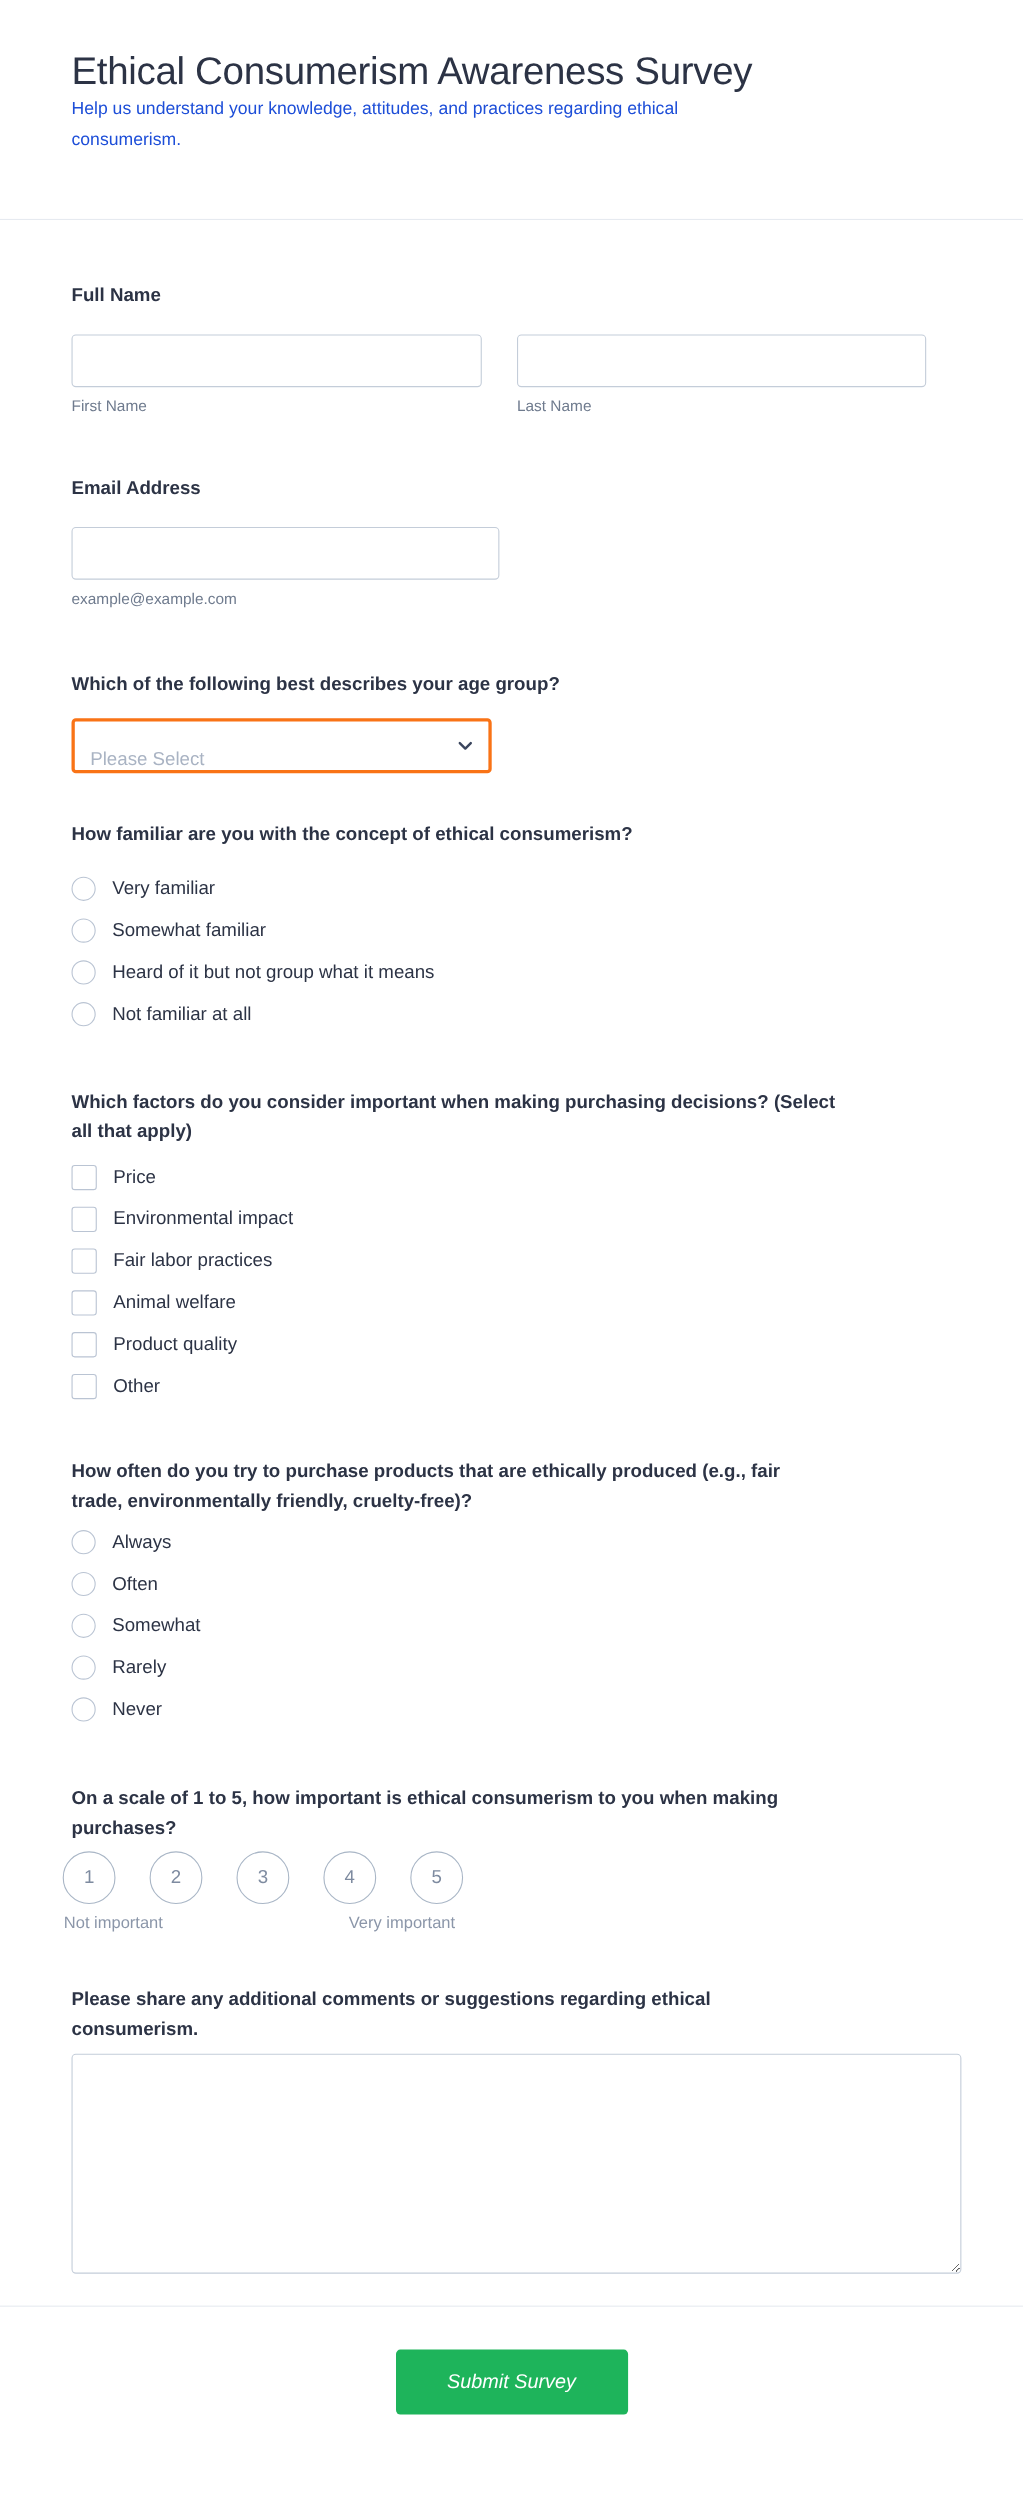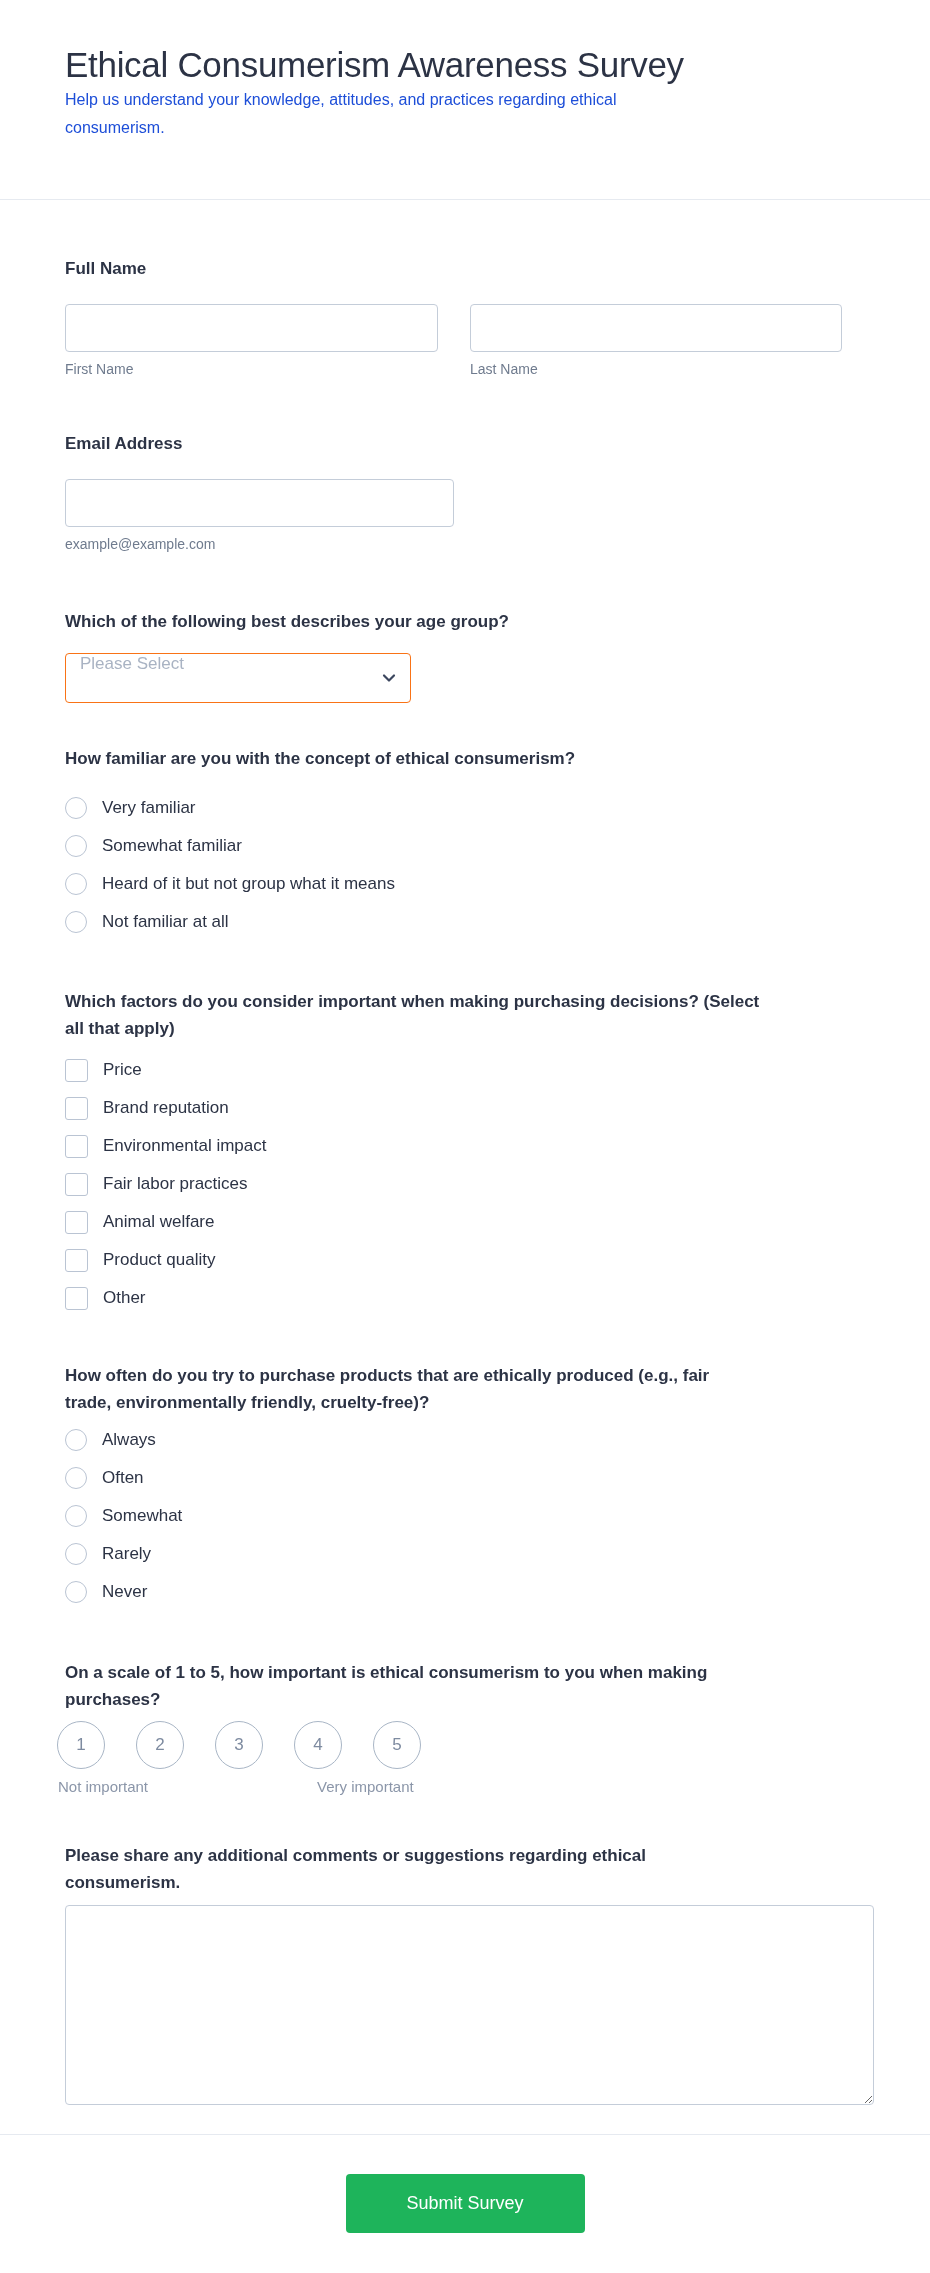--- a/index.html
+++ b/index.html
@@ -72,27 +72,27 @@
   .sub-label {
     margin-top: 9px;
     font-size: 14px;
     color: #6f7b8e;
     line-height: 17px;
   }
 
   
   .select-box {
     position: relative;
-    width: 346px;
+    width: 382px;
     height: 50px;
-    border: 1px solid #f97316;
+    border: 3px solid #f97316;
     border-radius: 4px;
     background: #fff;
     display: flex;
-    align-items: flex-start;
+    align-items: flex-end;
     padding: 0 40px 0 14px;
     cursor: pointer;
   }
   .select-placeholder {
     font-size: 17px;
     color: #a9b3c3;
   }
   .select-chevron {
     position: absolute;
     right: 12px;
@@ -186,30 +186,31 @@
   .footer-divider {
     margin-top: 29px;
     border-top: 1px solid #e6eaf0;
   }
   .submit-section {
     padding: 39px 0 50px 0;
     display: flex;
     justify-content: center;
   }
   .submit-btn {
-    width: 239px;
+    width: 211px;
     height: 59px;
     border: none;
     border-radius: 4px;
     background: #1eb45b;
     color: #ffffff;
     font-family: inherit;
     font-size: 18px;
     font-weight: 500;
     cursor: pointer;
+    font-style: italic;
   }
 </style>
 </head>
 <body>
 
 <div class="form-header">
   <h1 class="form-title">Ethical Consumerism Awareness Survey</h1>
   <div class="form-subtitle">Help us understand your knowledge, attitudes, and practices regarding ethical
 consumerism.</div>
 </div>
@@ -271,24 +272,20 @@
   <div class="q-block" style="margin-top:54px;">
     <div class="q-label tight">Which factors do you consider important when making purchasing decisions? (Select
 all that apply)</div>
     <div>
       <div class="opt-row">
         <span class="check-ctrl"></span>
         <span class="opt-text">Price</span>
       </div>
       <div class="opt-row">
         <span class="check-ctrl"></span>
-        <span class="opt-text">Brand reputation</span>
-      </div>
-      <div class="opt-row">
-        <span class="check-ctrl"></span>
         <span class="opt-text">Environmental impact</span>
       </div>
       <div class="opt-row">
         <span class="check-ctrl"></span>
         <span class="opt-text">Fair labor practices</span>
       </div>
       <div class="opt-row">
         <span class="check-ctrl"></span>
         <span class="opt-text">Animal welfare</span>
       </div>

